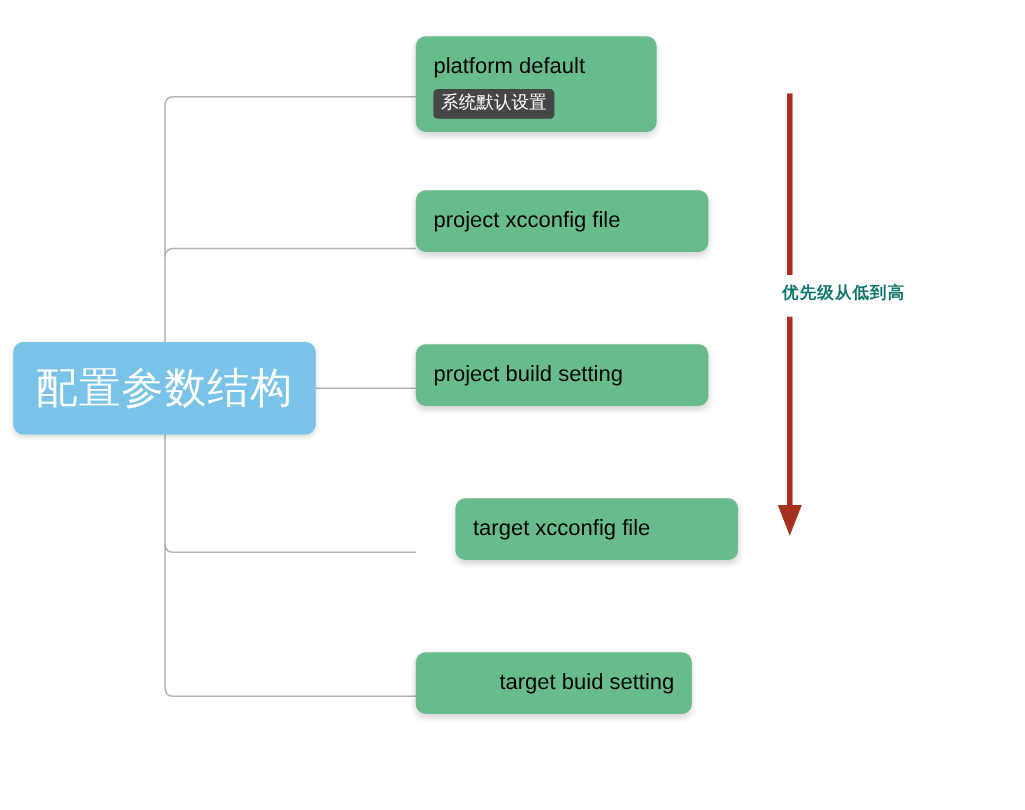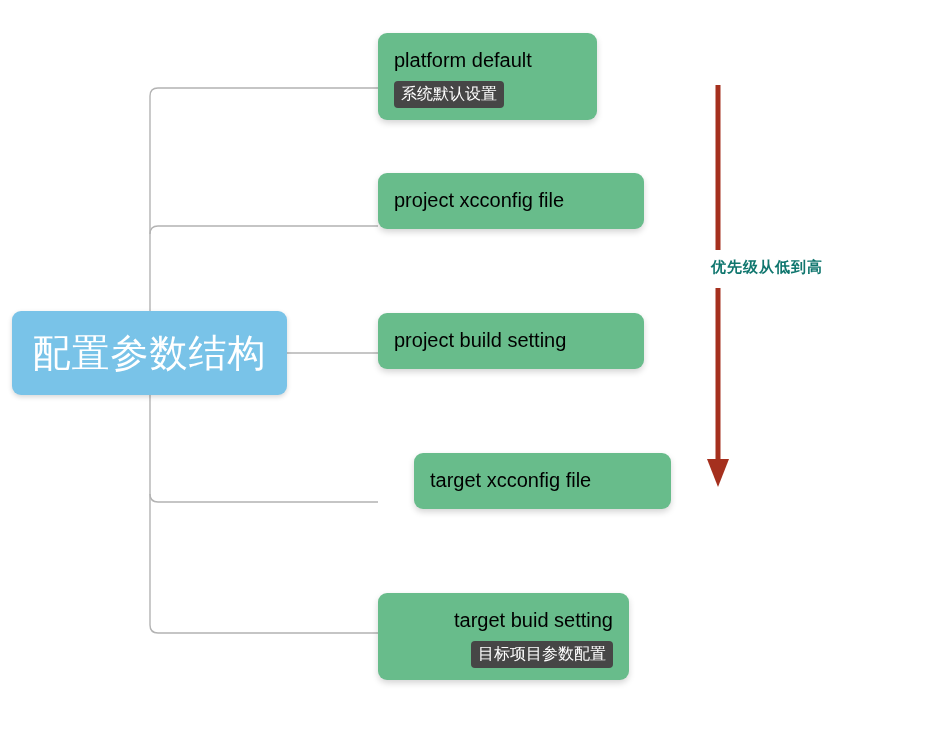--- a/index.html
+++ b/index.html
@@ -150,21 +150,20 @@
   <div class="leaf-node n2">
     <div class="leaf-title">project build setting</div>
   </div>
 
   <div class="leaf-node n3">
     <div class="leaf-title">target xcconfig file</div>
   </div>
 
   <div class="leaf-node n4">
     <div class="leaf-title">target buid setting</div>
-    <div class="leaf-tag">目标项目参数配置</div>
   </div>
 
   <svg class="arrow-wrap" viewBox="0 0 932 736" width="932" height="736">
     <g>
       <line x1="718" y1="85" x2="718" y2="250" stroke="#a5301e" stroke-width="5"></line>
       <line x1="718" y1="288" x2="718" y2="462" stroke="#a5301e" stroke-width="5"></line>
       <polygon points="718,487 707,459 729,459" fill="#a5301e"></polygon>
     </g>
   </svg>
   <div class="arrow-label">优先级从低到高</div>

